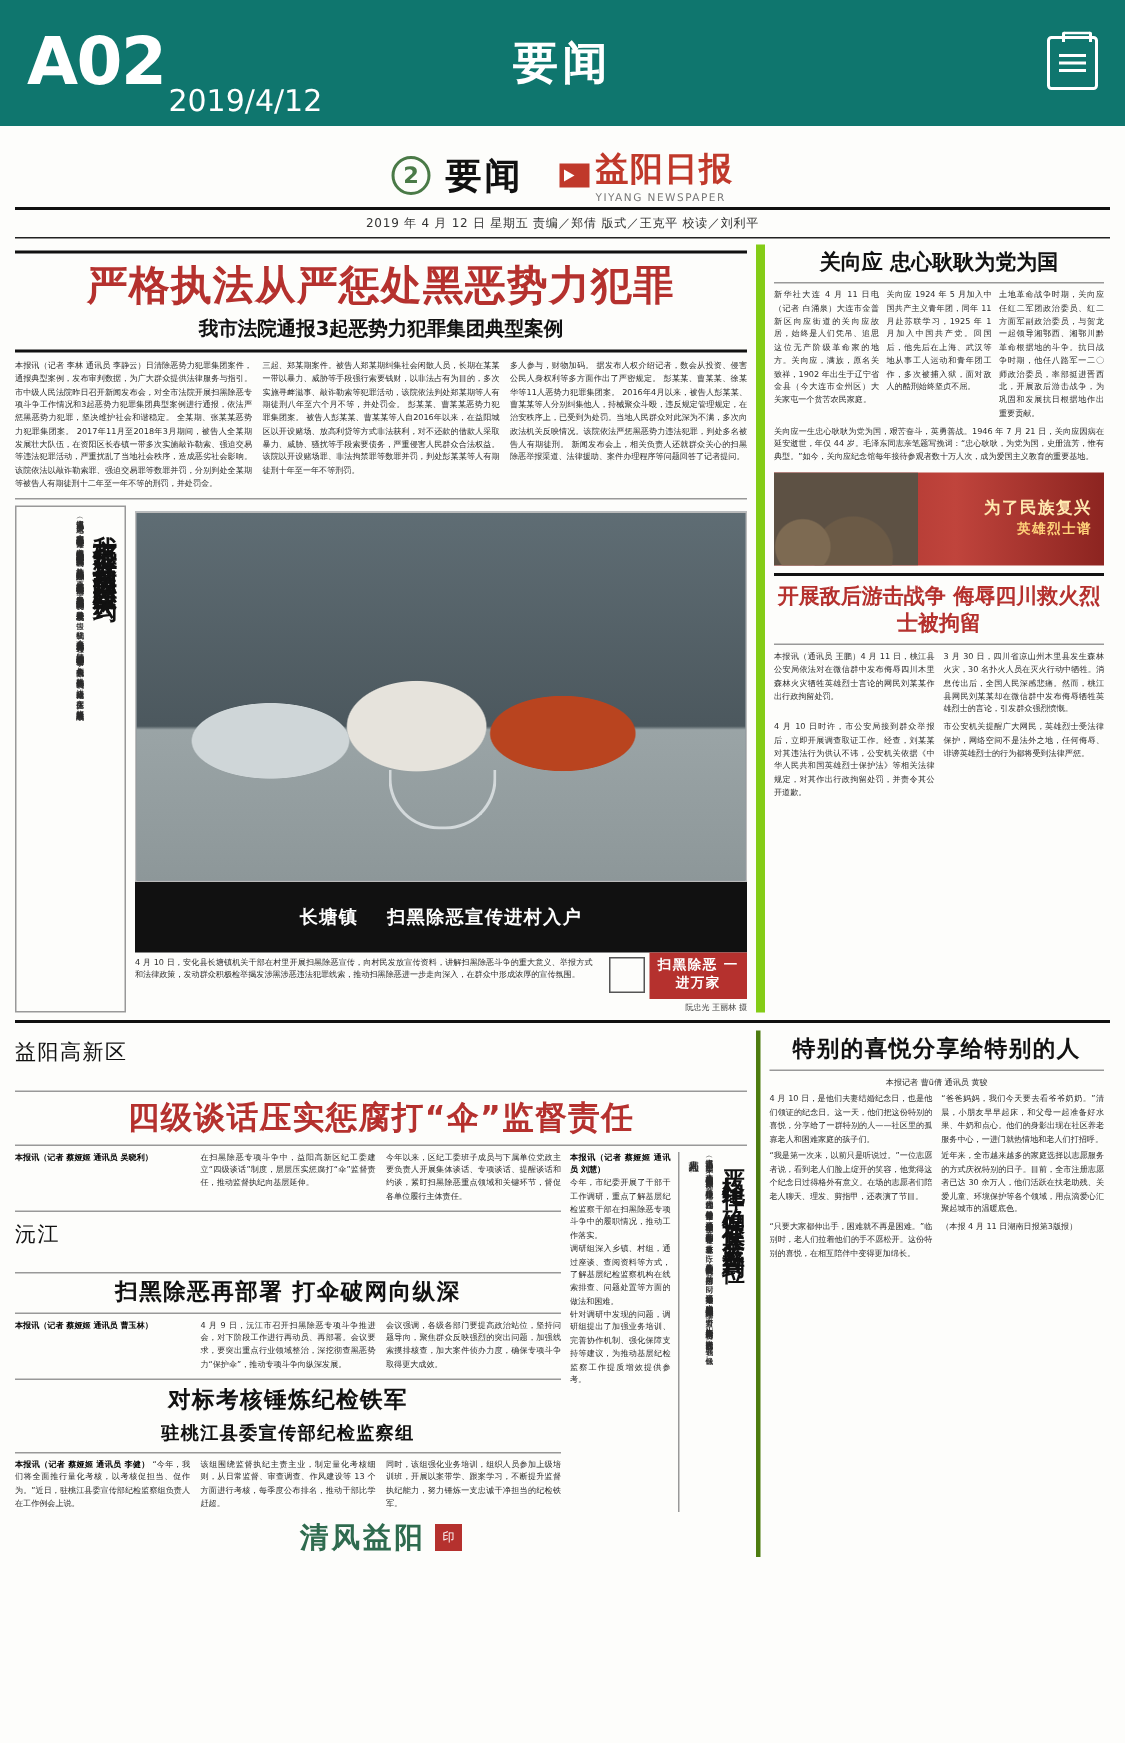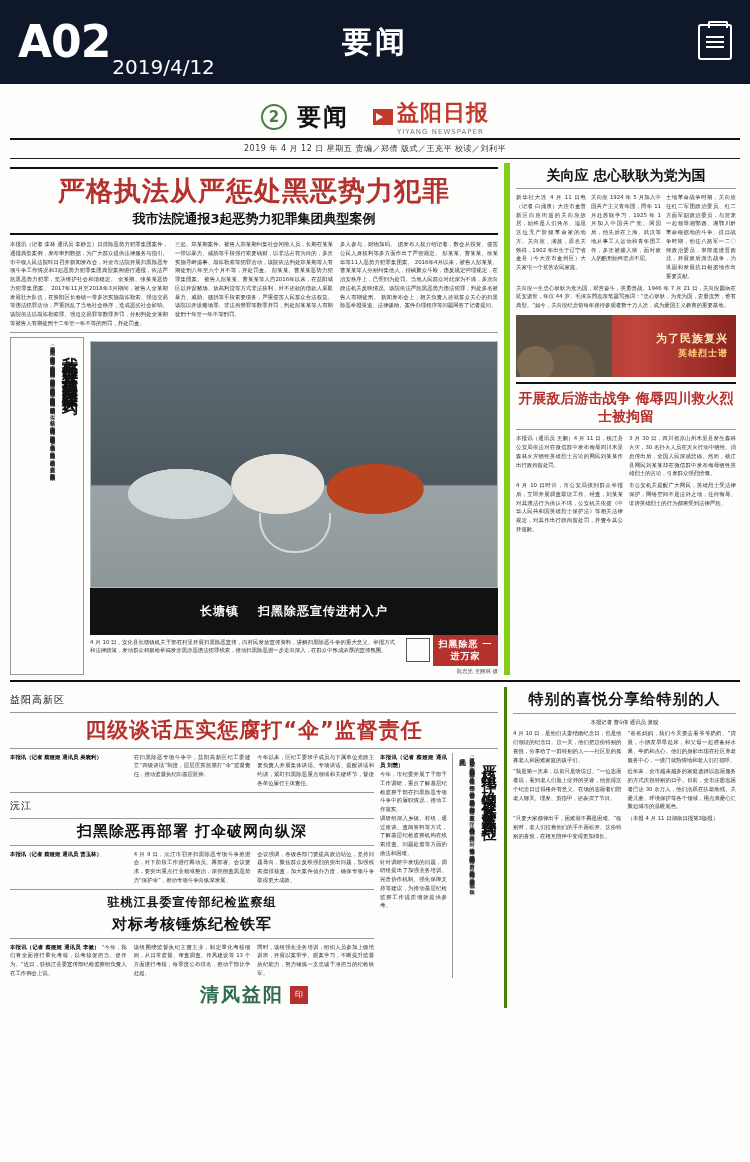--- a/index.html
+++ b/index.html
@@ -8,21 +8,21 @@
     width: 750px;
     height: 1162px;
     background: #ffffff;
     font-family: "DejaVu Sans", "Liberation Sans", sans-serif;
     overflow: hidden;
   }
 
   
   .topbar {
     height: 84px;
-    background: #0f172a;
+    background: #0f766e;
     display: flex;
     align-items: center;
     padding: 0 18px;
     color: #fff;
     position: relative;
   }
   .page-code {
     font-size: 44px;
     font-weight: bold;
     letter-spacing: -1px;
@@ -278,24 +278,24 @@
     position: absolute;
     left: 0; top: 0; bottom: 0; width: 96px;
     background:
       radial-gradient(circle at 20% 80%, #7d6a52 0 18px, transparent 19px),
       radial-gradient(circle at 55% 90%, #6b5a46 0 26px, transparent 27px),
       #5d5144;
   }
 
   
   .sec-label {
-    font-size: 10px;
+    font-size: 14px;
     color: #111;
     border-bottom: 1px solid #999;
-    padding-bottom: 5px;
+    padding-bottom: 16px;
     margin: 6px 0 3px 0;
     letter-spacing: 1px;
   }
   h2.big-red {
     font-size: 21px;
     font-weight: bold;
     color: #b5312e;
     text-align: center;
     letter-spacing: 1px;
     margin: 3px 0 4px 0;
@@ -526,22 +526,22 @@
           <div class="rule-thin"></div>
           <div class="news-3">
             <div class="tcol">
               <b>本报讯（记者 蔡娅姬 通讯员 曹玉林）</b>
             </div>
             <div class="tcol">4 月 9 日，沅江市召开扫黑除恶专项斗争推进会，对下阶段工作进行再动员、再部署。会议要求，要突出重点行业领域整治，深挖彻查黑恶势力“保护伞”，推动专项斗争向纵深发展。</div>
             <div class="tcol">会议强调，各级各部门要提高政治站位，坚持问题导向，聚焦群众反映强烈的突出问题，加强线索摸排核查，加大案件侦办力度，确保专项斗争取得更大成效。</div>
           </div>
 
           <div class="rule-thin"></div>
+          <h3 class="mid">对标考核锤炼纪检铁军</h3>
           <h3 class="mid" style="font-size:12px;">驻桃江县委宣传部纪检监察组</h3>
-          <h3 class="mid">对标考核锤炼纪检铁军</h3>
           <div class="rule-thin"></div>
           <div class="news-3">
             <div class="tcol">
               <b>本报讯（记者 蔡娅姬 通讯员 李健）</b>
               <span>“今年，我们将全面推行量化考核，以考核促担当、促作为。”近日，驻桃江县委宣传部纪检监察组负责人在工作例会上说。</span>
             </div>
             <div class="tcol">该组围绕监督执纪主责主业，制定量化考核细则，从日常监督、审查调查、作风建设等 13 个方面进行考核，每季度公布排名，推动干部比学赶超。</div>
             <div class="tcol">同时，该组强化业务培训，组织人员参加上级培训班，开展以案带学、跟案学习，不断提升监督执纪能力，努力锤炼一支忠诚干净担当的纪检铁军。</div>
           </div>
         </div>

